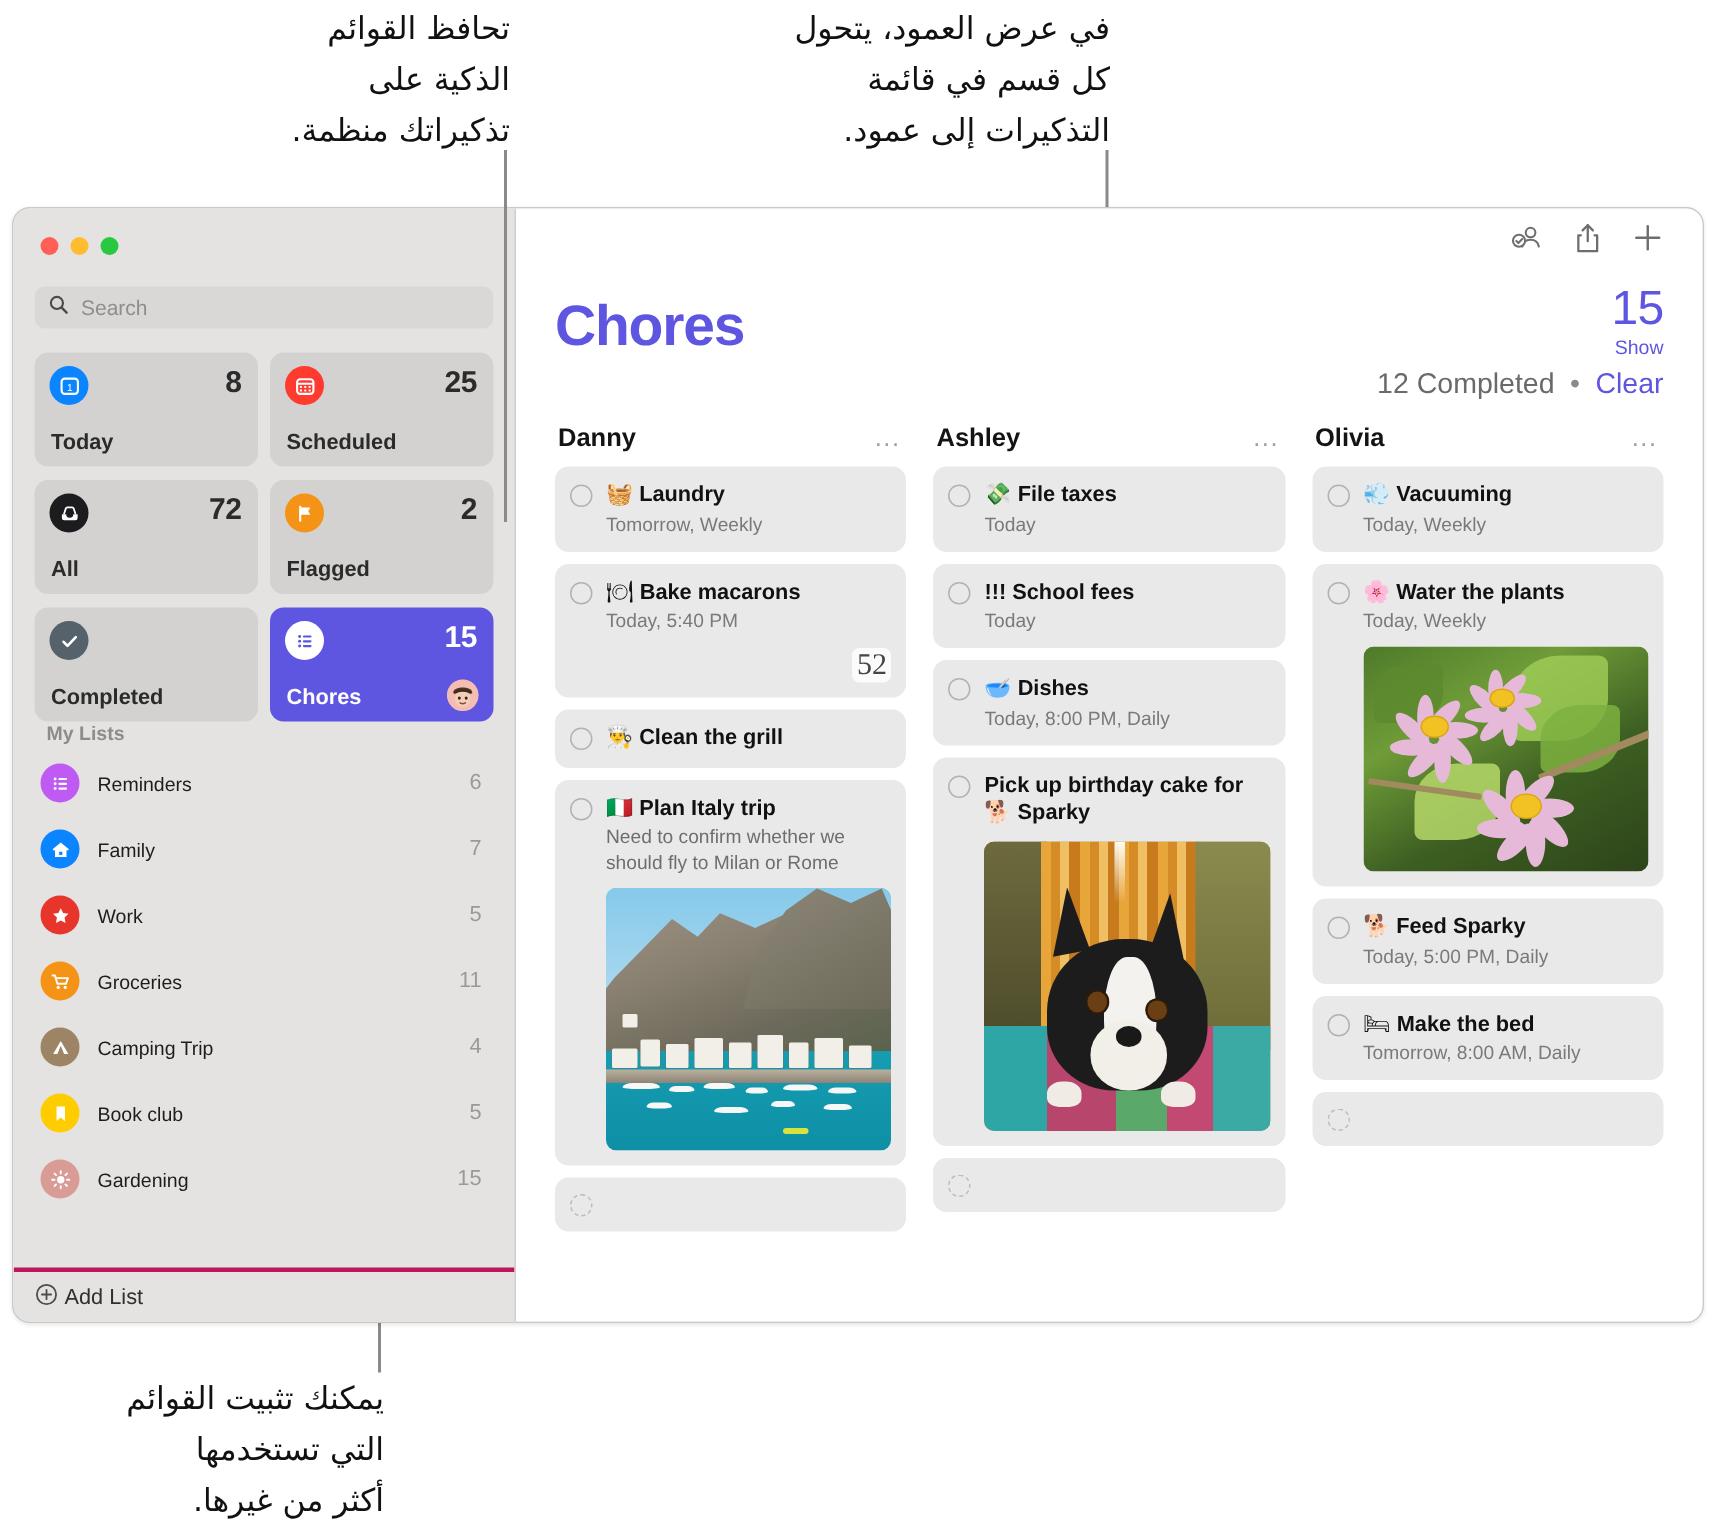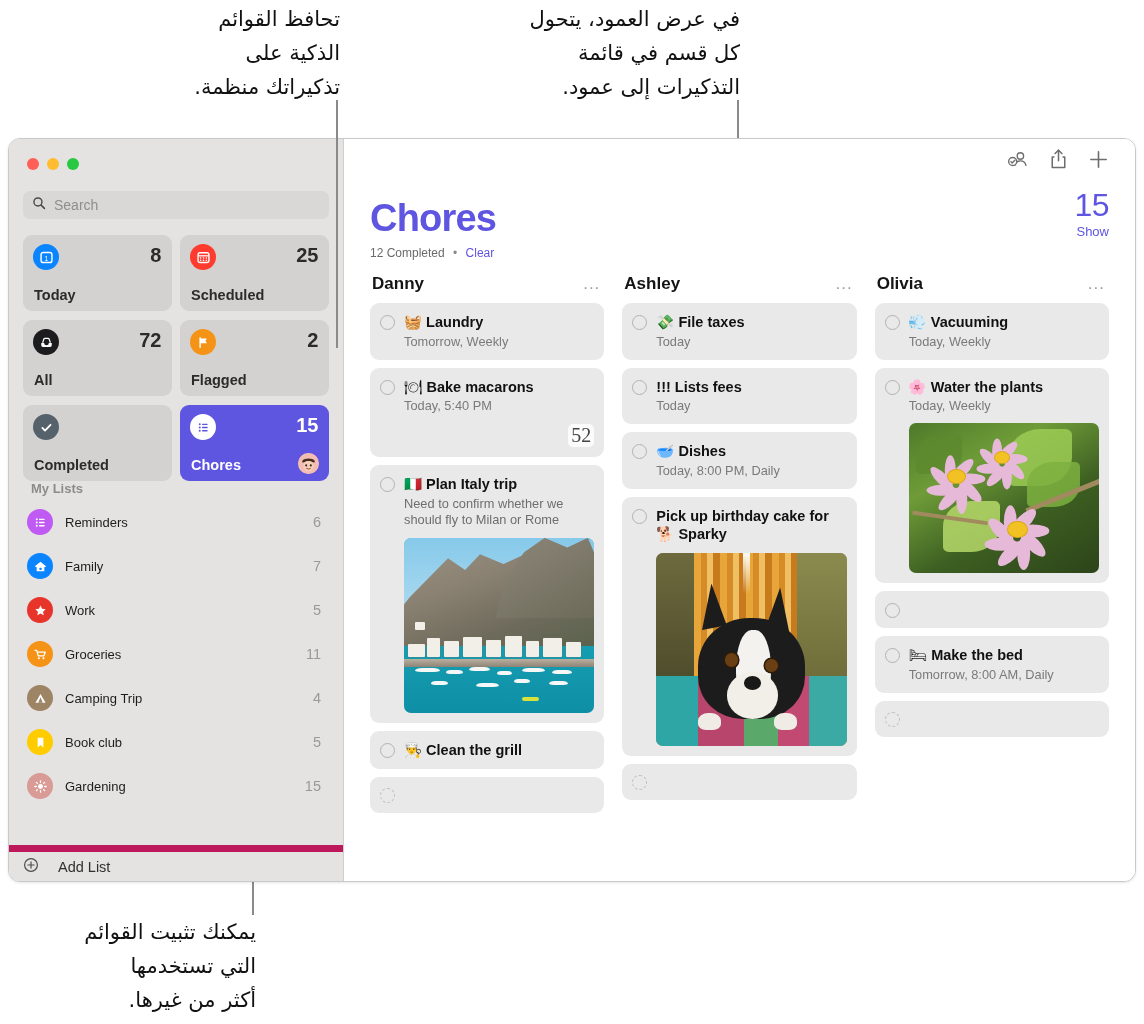--- a/index.html
+++ b/index.html
@@ -137,24 +137,24 @@
     width: 26px; height: 26px; border-radius: 50%;
     flex: 0 0 auto;
     display: flex; align-items: center; justify-content: center;
   }
   .list-row .nm { flex: 1; font-size: 13px; color: #1d1d1d; }
   .list-row .ct { font-size: 14.5px; color: #9a9998; }
 
   #add-list-bar {
     position: absolute; left: 0; right: 0; bottom: 0;
     height: 36px;
-    display: flex; align-items: center; gap: 19px;
+    display: flex; align-items: center; gap: 4px;
     padding-left: 14px;
     background: #e4e3e2;
-    border-top: 7px solid #be185d;
+    border-top: 3px solid #be185d;
     font-size: 14.5px; color: #303030;
   }
 
   
   #main {
     flex: 1; background: #ffffff;
     display: flex; flex-direction: column;
     position: relative;
     padding: 0 14px;
   }
@@ -175,29 +175,29 @@
   }
   #title-right { text-align: right; }
   #total-count {
     font-size: 32px; font-weight: normal; color: #5e55e0;
     line-height: 1; letter-spacing: -0.5px;
   }
   #show-link { font-size: 13px; color: #5e55e0; margin-top: 3px; }
 
   #subtitle-row {
     padding: 7px 12px 0 12px;
-    font-size: 12px; color: #6a6a6a;
+    font-size: 19px; color: #6a6a6a; text-align: right;
   }
   #subtitle-row .sep { margin: 0 5px; color: #8a8a8a; }
   #clear-link { color: #5e55e0; }
 
   
   #columns {
     flex: 1; display: flex; gap: 18px;
-    padding: 14px 12px 14px 12px; overflow: hidden; justify-content: flex-end;
+    padding: 14px 12px 14px 12px; overflow: hidden;
   }
   .col { flex: 1 1 0; min-width: 0; display: flex; flex-direction: column; }
   .col-head {
     display: flex; align-items: center; justify-content: space-between;
     padding: 0 4px 9px 2px;
   }
   .col-name { font-size: 17px; font-weight: bold; color: #141414; }
   .col-more { font-size: 17px; color: #9d9d9d; letter-spacing: 1px; line-height: 0.6; }
 
   .col-body { display: flex; flex-direction: column; gap: 8px; }
@@ -681,20 +681,30 @@
             <div class="task">
               <span class="circle"></span>
               <div class="task-body">
                 <div class="task-title">
                   <span class="emo">🍽</span>
                   <span>Bake macarons</span>
                 </div>
                 <div class="task-sub">Today, 5:40 PM</div>
                 <div style="display:flex;justify-content:flex-end">
                   <div class="thumb-badge">52</div>
+                </div>
+              </div>
+            </div>
+
+            <div class="task">
+              <span class="circle"></span>
+              <div class="task-body">
+                <div class="task-title">
+                  <span class="emo">👨‍🍳</span>
+                  <span>Clean the grill</span>
                 </div>
               </div>
             </div>
 
             <div class="task">
               <span class="circle"></span>
               <div class="task-body">
                 <div class="task-title">
                   <span class="emo">🇮🇹</span>
                   <span>Plan Italy trip</span>
@@ -727,30 +737,20 @@
                     <i style="left:14%;top:34%;width:9%"></i>
                     <i style="left:38%;top:40%;width:12%"></i>
                     <i style="left:58%;top:31%;width:8%"></i>
                     <i style="left:76%;top:36%;width:10%"></i>
                   </div>
                   <div class="italy-kayak"></div>
                 </div>
               </div>
             </div>
 
-            <div class="task">
-              <span class="circle"></span>
-              <div class="task-body">
-                <div class="task-title">
-                  <span class="emo">👨‍🍳</span>
-                  <span>Clean the grill</span>
-                </div>
-              </div>
-            </div>
-
             <div class="task empty">
               <span class="circle dashed"></span>
             </div>
           </div>
         </div>
 
         <div class="col">
           <div class="col-head">
             <span class="col-name">Ashley</span>
             <span class="col-more">...</span>
@@ -765,21 +765,21 @@
                   <span>File taxes</span>
                 </div>
                 <div class="task-sub">Today</div>
               </div>
             </div>
 
             <div class="task">
               <span class="circle"></span>
               <div class="task-body">
                 <div class="task-title">
-                  <span>!!! Lists fees</span>
+                  <span>!!! School fees</span>
                 </div>
                 <div class="task-sub">Today</div>
               </div>
             </div>
 
             <div class="task">
               <span class="circle"></span>
               <div class="task-body">
                 <div class="task-title">
                   <span class="emo">🥣</span>
@@ -887,20 +887,27 @@
                       <span class="pet" style="transform: rotate(270deg) translate(-2%, -50%);"></span>
                       <span class="pet" style="transform: rotate(315deg) translate(-2%, -50%);"></span>
                       <span class="ctr"></span>
                     </div>
                 </div>
               </div>
             </div>
 
             <div class="task">
               <span class="circle"></span>
+              <div class="task-body">
+                <div class="task-title">
+                  <span class="emo">🐕</span>
+                  <span>Feed Sparky</span>
+                </div>
+                <div class="task-sub">Today, 5:00 PM, Daily</div>
+              </div>
             </div>
 
             <div class="task">
               <span class="circle"></span>
               <div class="task-body">
                 <div class="task-title">
                   <span class="emo">🛏</span>
                   <span>Make the bed</span>
                 </div>
                 <div class="task-sub">Tomorrow, 8:00 AM, Daily</div>

